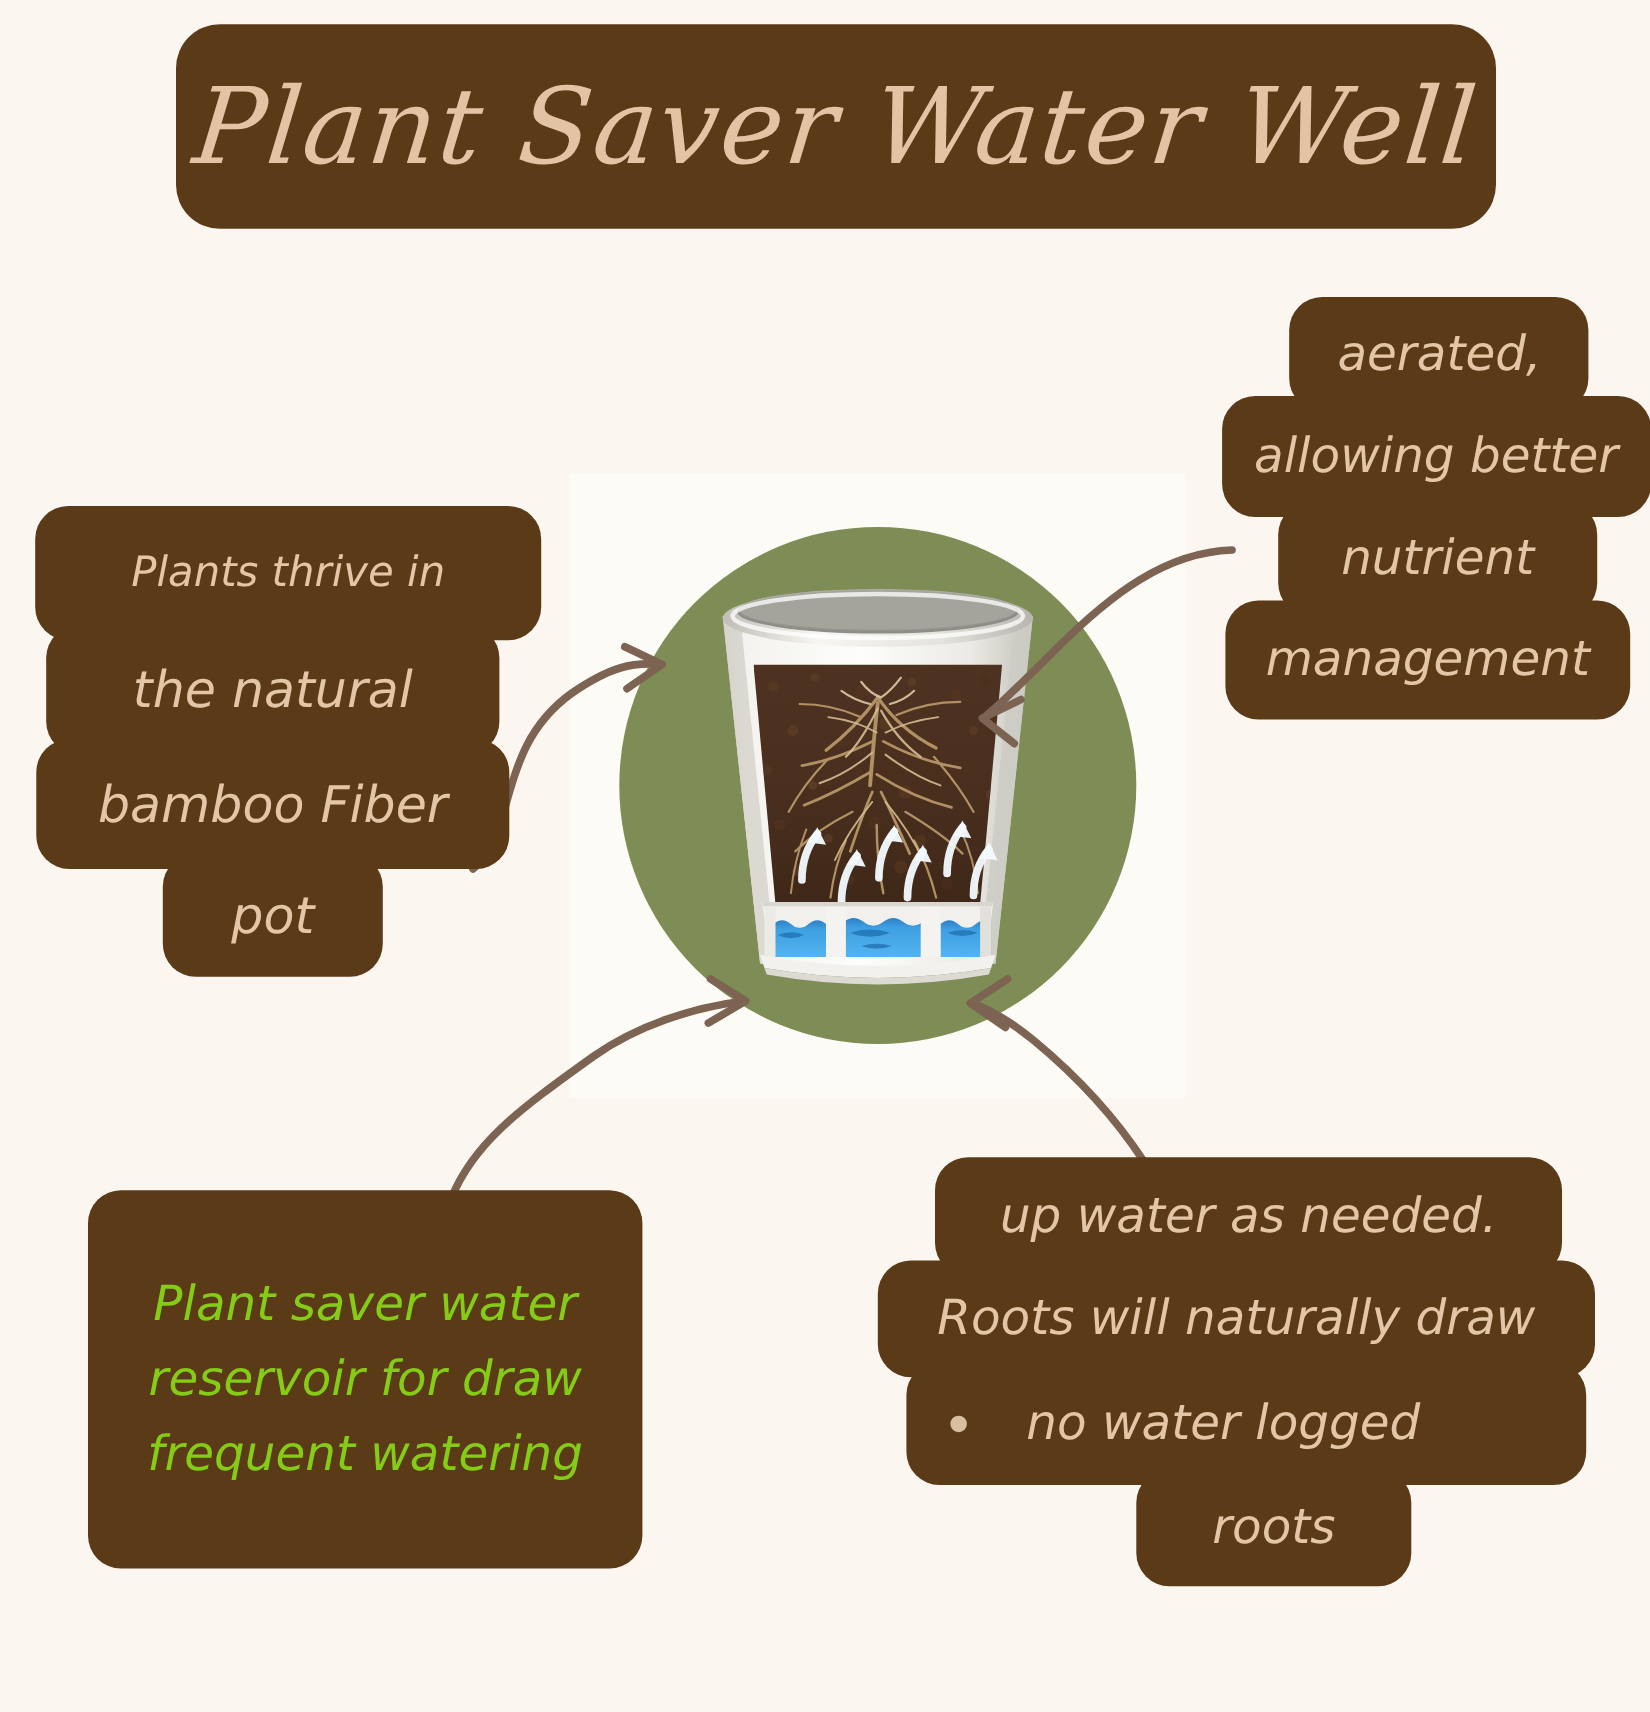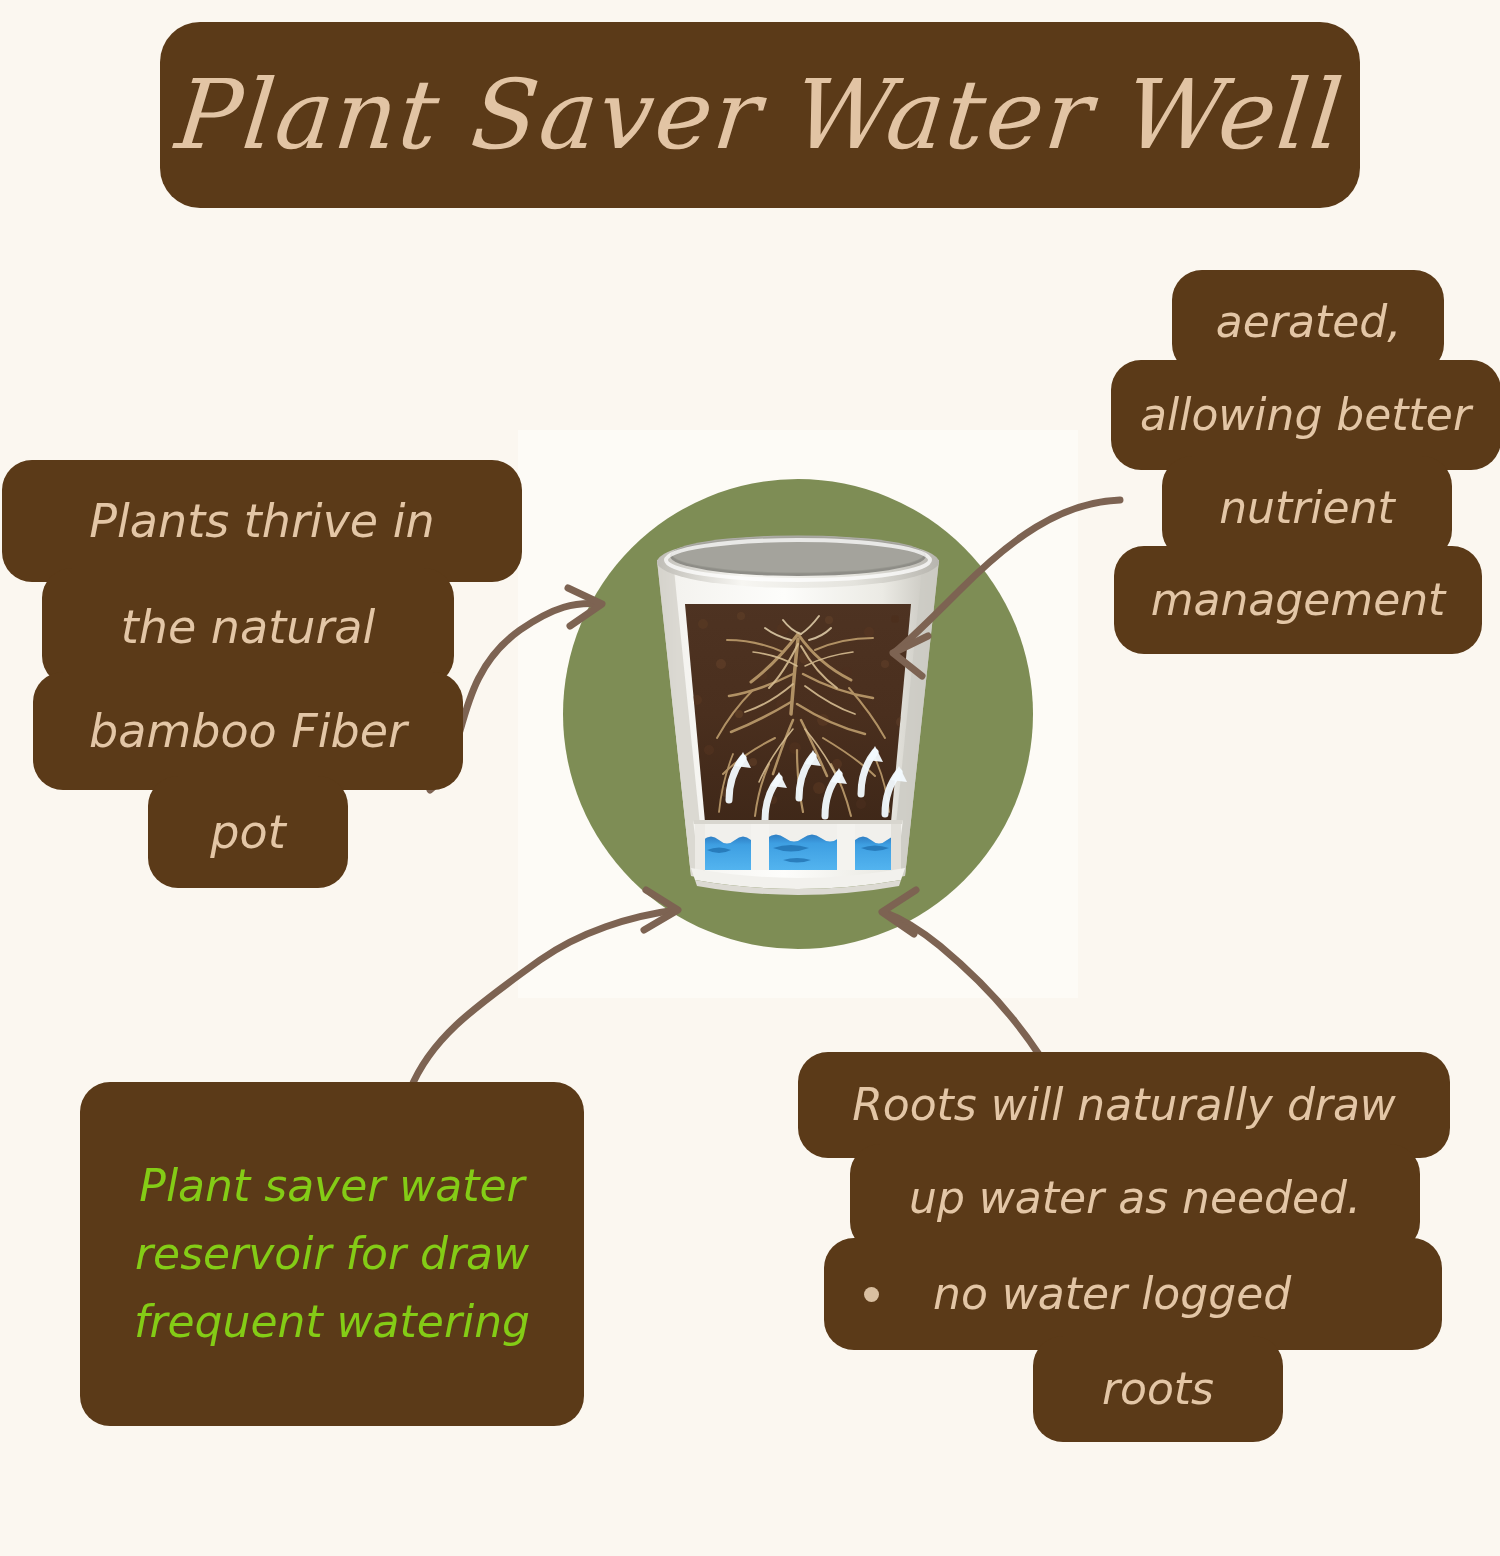--- a/index.html
+++ b/index.html
@@ -299,42 +299,42 @@
 
     <g fill="none" stroke="#7d6352" stroke-width="7" stroke-linecap="round" stroke-linejoin="round">
       <polyline points="568,588 602,604 570,626"></polyline>
       <polyline points="928,636 893,653 922,676"></polyline>
       <polyline points="646,890 678,910 644,930"></polyline>
       <polyline points="916,890 882,912 914,934"></polyline>
     </g>
   </svg>
 
   <div class="callout" style="left:18px; top:460px; width:460px;">
-    <div class="cline ctr" style="font-size:46px; height:122px; width:520px; border-radius:30px;margin-left:28px;">Plants thrive in</div>
+    <div class="cline ctr" style="font-size:38px; height:122px; width:460px; border-radius:30px;margin-left:28px;">Plants thrive in</div>
     <div class="cline ctr" style="font-size:46px; height:118px; width:412px; border-radius:30px;">the natural</div>
     <div class="cline ctr" style="font-size:46px; height:118px; width:430px; border-radius:30px;">bamboo Fiber</div>
     <div class="cline ctr" style="font-size:46px; height:112px; width:200px; border-radius:30px;">pot</div>
   </div>
 
   <div class="callout" style="left:1098px; top:270px; width:400px;">
     <div class="cline ctr" style="font-size:44px; height:104px; width:272px; border-radius:30px; margin-left:20px;padding-left:27px;">aerated,</div>
     <div class="cline ctr" style="font-size:44px; height:110px; width:390px; border-radius:30px;margin-left:15px;">allowing better</div>
     <div class="cline ctr" style="font-size:44px; height:104px; width:290px; border-radius:30px; margin-left:18px;">nutrient</div>
     <div class="cline ctr" style="font-size:44px; height:108px; width:368px; border-radius:30px;">management</div>
   </div>
 
   <div class="plainbox" style="left:80px; top:1082px; width:504px; height:344px; font-size:44px;">
     <div class="pl">Plant saver water</div>
     <div class="pl">reservoir for draw</div>
     <div class="pl">frequent watering</div>
   </div>
 
   <div class="callout" style="left:798px; top:1052px; width:652px;">
+    <div class="cline ctr" style="font-size:44px; height:108px; width:570px; border-radius:30px; margin-left:22px;">up water as needed.</div>
     <div class="cline ctr" style="font-size:44px; height:106px; width:652px; border-radius:30px;">Roots will naturally draw</div>
-    <div class="cline ctr" style="font-size:44px; height:108px; width:570px; border-radius:30px; margin-left:22px;">up water as needed.</div>
     <div class="cline lft bullet-row" style="font-size:44px; height:112px; width:618px; border-radius:30px; margin-left:18px;">
       <span class="bullet-dot"></span>
       <span>no water logged</span>
     </div>
     <div class="cline ctr" style="font-size:44px; height:106px; width:250px; border-radius:30px; margin-left:68px;">roots</div>
   </div>
 
 </div>
 
 </body></html>

